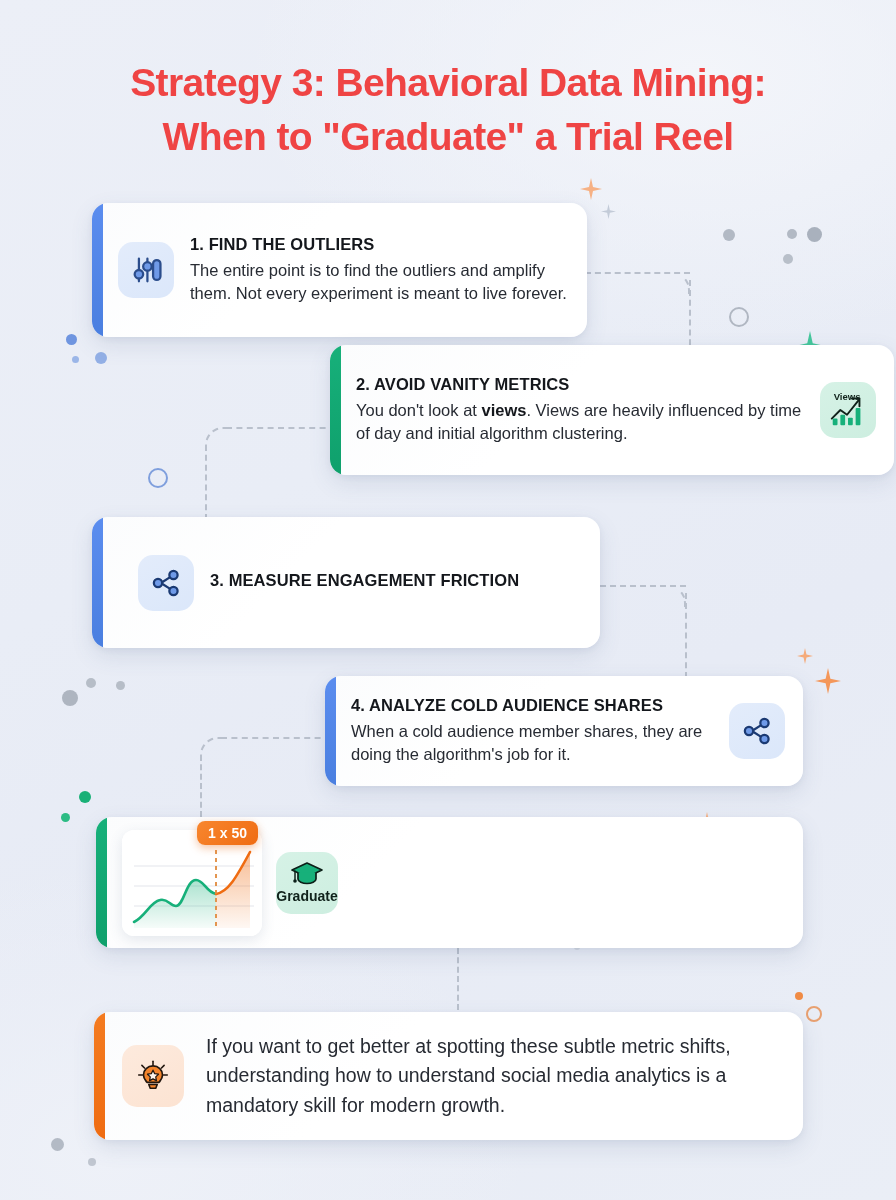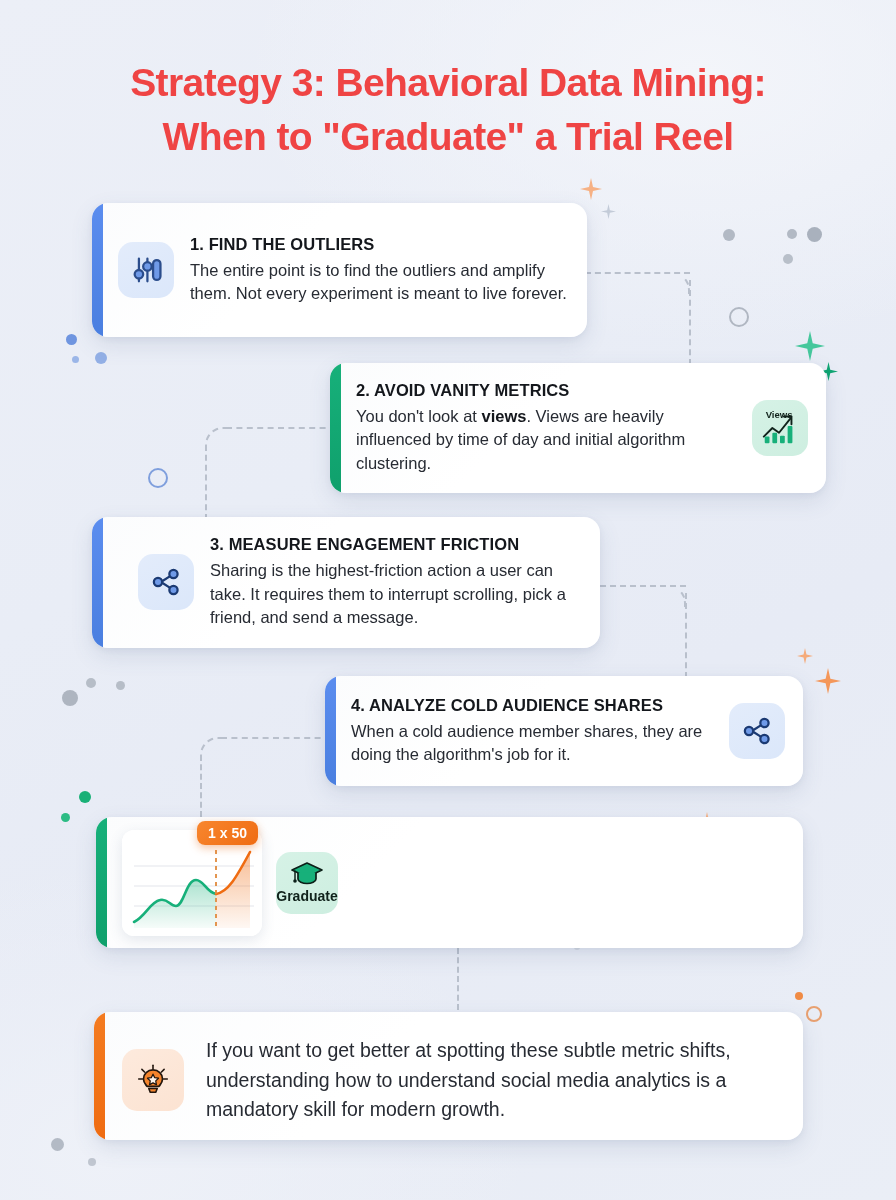--- a/index.html
+++ b/index.html
@@ -232,21 +232,21 @@
         <rect x="17" y="5" width="5.2" height="14" rx="2.6" fill="#6f9ae8" stroke="#2b4d8c" stroke-width="1.6"></rect>
       </svg>
     </div>
     <div class="card-body">
       <div class="card-title">1. FIND THE OUTLIERS</div>
       <div class="card-text">The entire point is to find the outliers and amplify them. Not every experiment is meant to live forever.</div>
     </div>
   </div>
 </div>
 
-<div class="card" style="left:330px; top:363px; width:496px; height:130px;">
+<div class="card" style="left:330px; top:345px; width:564px; height:130px;">
   <div class="accent green"></div>
   <div class="card-inner">
     <div class="card-body">
       <div class="card-title">2. AVOID VANITY METRICS</div>
       <div class="card-text">
         <span>You don't look at </span><b>views</b><span>. Views are heavily influenced by time of day and initial algorithm clustering.</span>
       </div>
     </div>
     <div class="tile mint">
       <svg width="44" height="42" viewBox="0 0 46 44">
@@ -269,21 +269,20 @@
       <svg width="32" height="32" viewBox="0 0 24 24">
         <line x1="8.2" y1="12" x2="16" y2="7" stroke="#1b3a73" stroke-width="1.7"></line>
         <line x1="8.2" y1="12" x2="16" y2="17" stroke="#1b3a73" stroke-width="1.7"></line>
         <circle cx="6" cy="12" r="3.1" fill="#6f9ae8" stroke="#1b3a73" stroke-width="1.7"></circle>
         <circle cx="17.6" cy="6" r="3.1" fill="#6f9ae8" stroke="#1b3a73" stroke-width="1.7"></circle>
         <circle cx="17.6" cy="18" r="3.1" fill="#6f9ae8" stroke="#1b3a73" stroke-width="1.7"></circle>
       </svg>
     </div>
     <div class="card-body">
       <div class="card-title">3. MEASURE ENGAGEMENT FRICTION</div>
-      <div class="card-text">Sharing is the highest-friction action a user can take. It requires them to interrupt scrolling, pick a friend, and send a message.</div>
     </div>
   </div>
 </div>
 
 <div class="card" style="left:325px; top:676px; width:478px; height:110px;">
   <div class="accent blue"></div>
   <div class="card-inner">
     <div class="card-body">
       <div class="card-title">4. ANALYZE COLD AUDIENCE SHARES</div>
       <div class="card-text">When a cold audience member shares, they are doing the algorithm's job for it.</div>
@@ -342,21 +341,21 @@
         <path d="M17 2 L32 9 L17 16 L2 9 Z" fill="#17b07a" stroke="#0c1f18" stroke-width="1.7" stroke-linejoin="round"></path>
         <path d="M8 11.5 L8 18 C8 20.5 12.5 22.5 17 22.5 C21.5 22.5 26 20.5 26 18 L26 11.5" fill="#17b07a" stroke="#0c1f18" stroke-width="1.7" stroke-linejoin="round"></path>
         <path d="M5 10.2 L5 18.5" stroke="#0c1f18" stroke-width="1.5" stroke-linecap="round"></path>
         <circle cx="5" cy="20" r="1.8" fill="#0c1f18"></circle>
       </svg>
       <div class="tile-label">Graduate</div>
     </div>
   </div>
 </div>
 
-<div class="card" style="left:94px; top:1012px; width:709px; height:128px;align-items:flex-end;">
+<div class="card" style="left:94px; top:1012px; width:709px; height:128px;">
   <div class="accent orange"></div>
   <div class="card-inner" style="padding-left:28px; gap:22px;">
     <div class="tile peach" style="width:62px; height:62px;">
       <svg width="36" height="36" viewBox="0 0 34 34">
         <g stroke="#22160e" stroke-width="1.5" stroke-linecap="round">
           <line x1="17" y1="3" x2="17" y2="6.5"></line>
           <line x1="6.5" y1="7" x2="9" y2="9.5"></line>
           <line x1="27.5" y1="7" x2="25" y2="9.5"></line>
           <line x1="3.5" y1="16" x2="7" y2="16"></line>
           <line x1="30.5" y1="16" x2="27" y2="16"></line>

